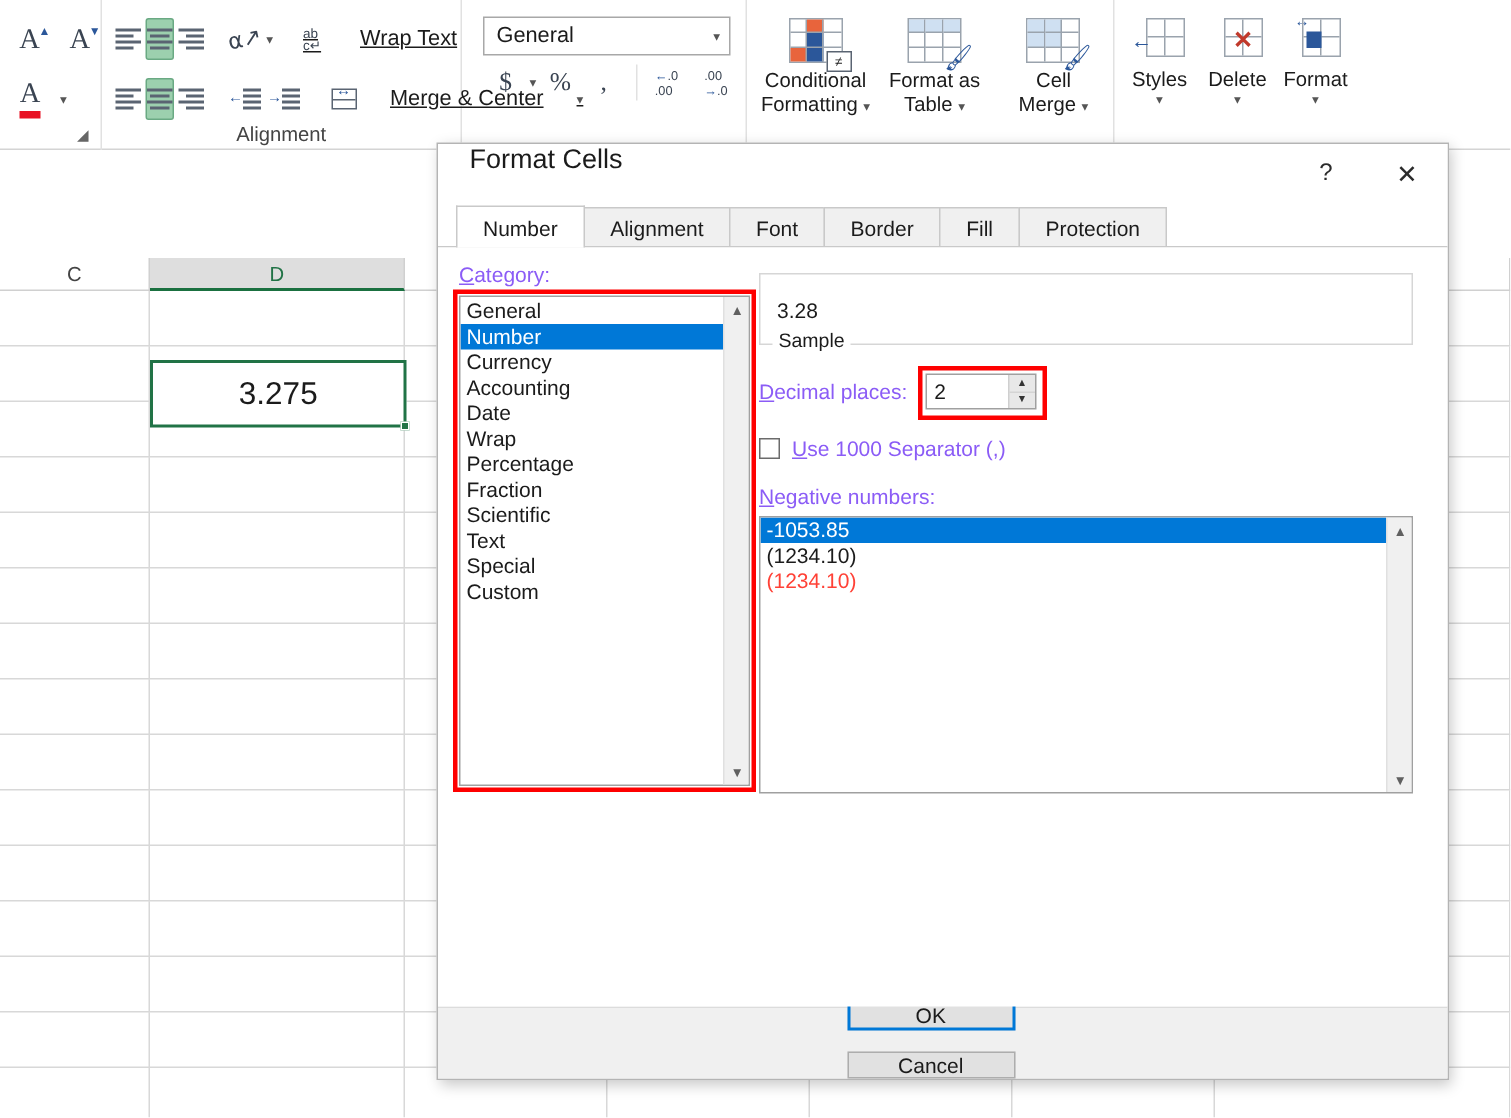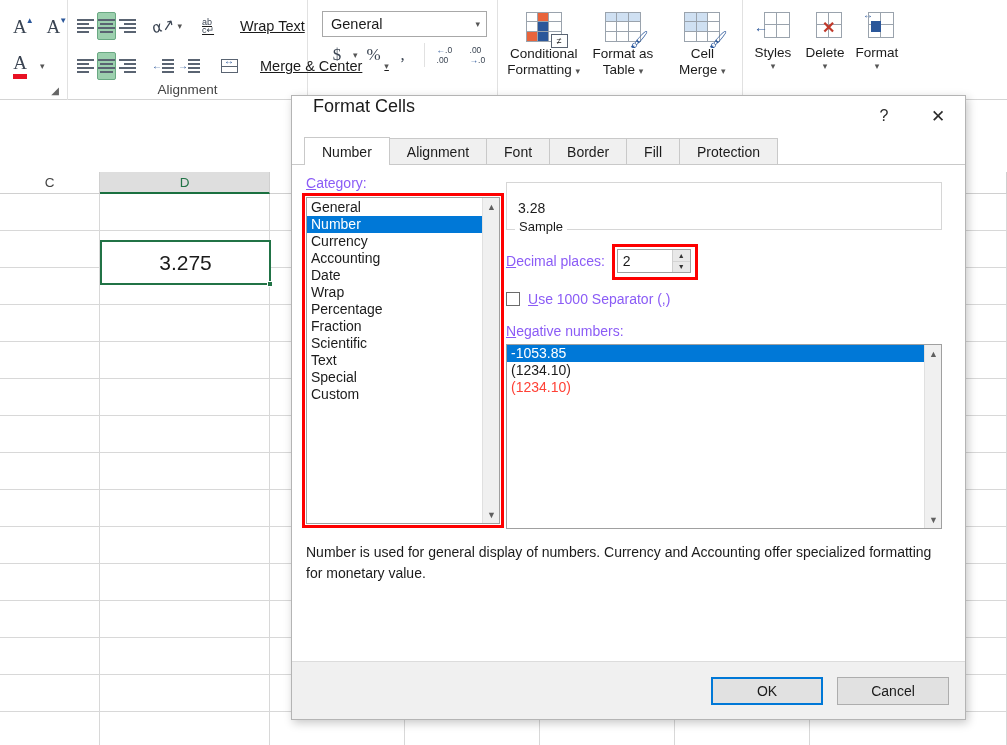--- a/index.html
+++ b/index.html
@@ -557,26 +557,27 @@
   .desc {
     position: absolute;
     left: 14px; right: 16px;
     top: 377px;
     font-size: 14px;
     color: #1b1b1b;
     line-height: 21px;
   }
 
   .dlg-footer {
-    height: 58px;
+    height: 48px;
     background: #f0f0f0;
     border-top: 1px solid #dcdcdc;
     display: flex; align-items: center; justify-content: flex-end;
     padding-right: 16px;
     gap: 14px;
+    flex-direction: column;
   }
   .dbtn {
     width: 112px; height: 28px;
     display: flex; align-items: center; justify-content: center;
     font-size: 14px; color: #1b1b1b;
     background: #e1e1e1;
     border: 1px solid #adadad;
   }
   .dbtn.default {
     border: 2px solid #0078d7;
@@ -1079,21 +1080,20 @@
             <div class="nitem" style="color:#1b1b1b">(1234.10)</div>
             <div class="nitem" style="color:#ff4136">(1234.10)</div>
           </div>
           <div class="vscroll">
             <span class="up">▲</span>
             <span class="dn">▼</span>
           </div>
         </div>
       </div>
 
-      <div class="desc">Number is used for general display of numbers.  Currency and Accounting offer specialized formatting for monetary value.</div>
     </div>
 
     <div class="dlg-footer">
       <div class="dbtn default">OK</div>
       <div class="dbtn">Cancel</div>
     </div>
 
   </div>
 
 </div>

